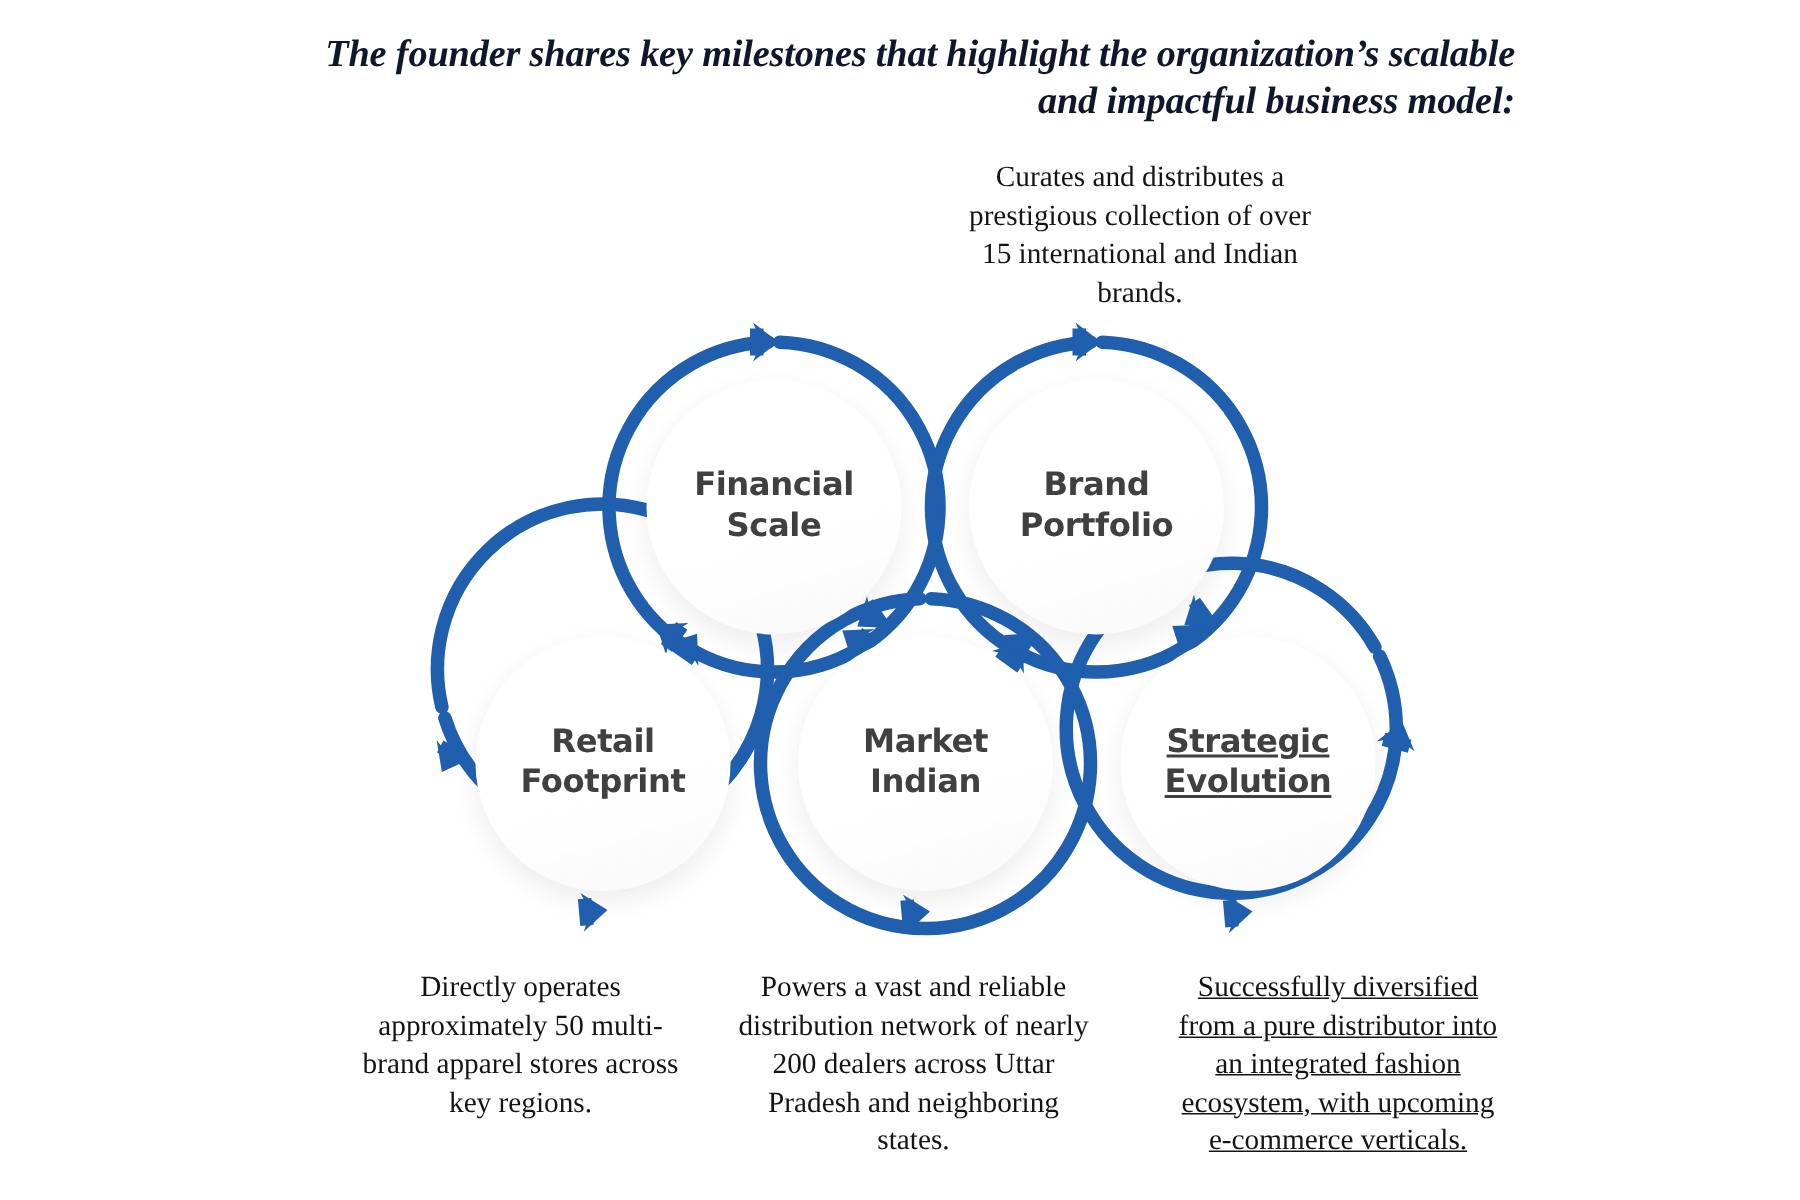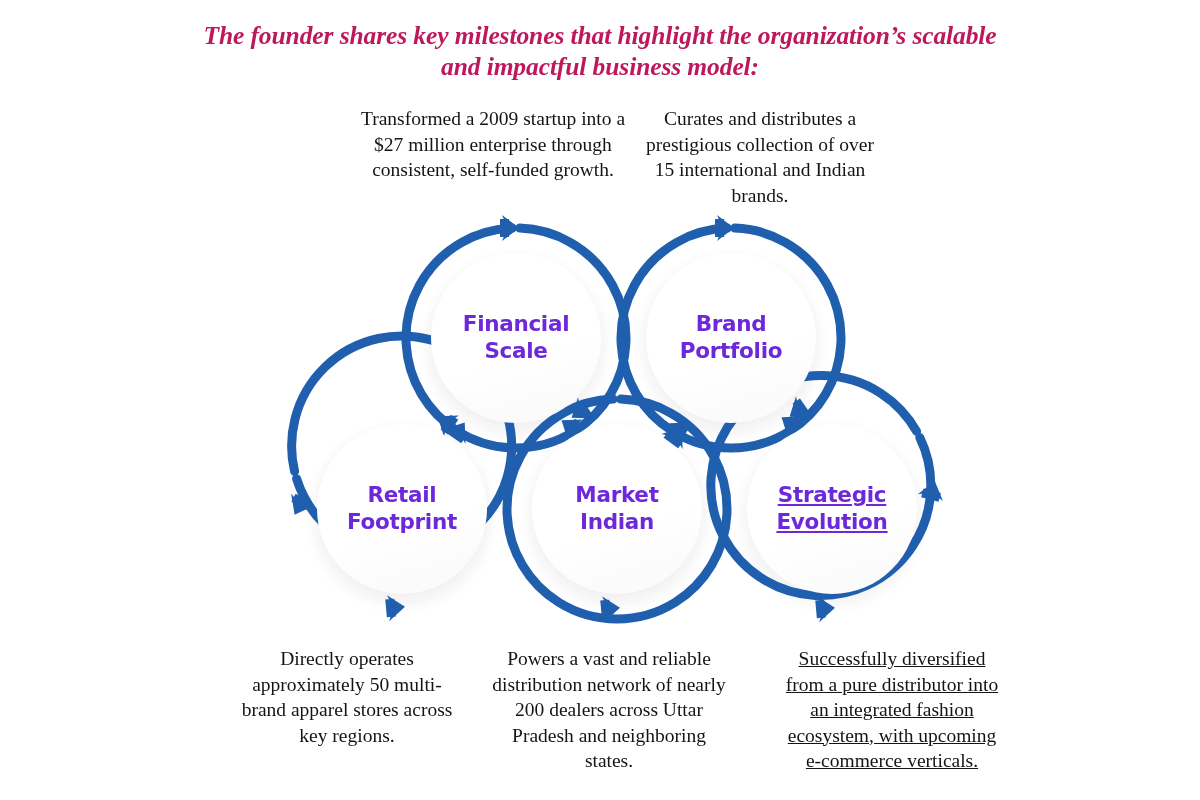--- a/index.html
+++ b/index.html
@@ -16,28 +16,28 @@
     font-family: "Liberation Serif", "DejaVu Serif", serif;
     color: #111111;
   }
 
   
   #title {
     position: absolute;
     left: 190px;
     top: 20px;
     width: 820px;
-    text-align: center;
+    text-align: right;
     font-family: "Liberation Serif", "DejaVu Serif", serif;
     font-style: italic;
     font-weight: bold;
     font-size: 25.5px;
     line-height: 31px;
     letter-spacing: -0.1px;
-    color: #be185d;
+    color: #0f172a;
   }
 
   
   #stage {
     position: absolute;
     left: 0;
     top: 0;
     width: 1200px;
     height: 800px;
   }
@@ -54,21 +54,21 @@
   .node-label {
     position: absolute;
     width: 170px;
     margin-left: -85px;
     text-align: center;
     font-family: "DejaVu Sans", "Liberation Sans", sans-serif;
     font-weight: bold;
     font-size: 21.5px;
     line-height: 27px;
     letter-spacing: -0.3px;
-    color: #6d28d9;
+    color: #404040;
     pointer-events: none;
   }
   .node-label span { display: block; }
 
   
   .callout {
     position: absolute;
     text-align: center;
     font-family: "Liberation Serif", "DejaVu Serif", serif;
     font-size: 19.5px;
@@ -238,21 +238,20 @@
   <div class="node-label" style="left:617px; top:481px;">
     <span>Market</span>
     <span>Indian</span>
   </div>
 
   <div class="node-label" style="left:832px; top:481px;text-decoration:underline;">
     <span>Strategic</span>
     <span>Evolution</span>
   </div>
 
-  <div class="callout" style="left:348px; top:106px; width:290px;">Transformed a 2009 startup into a $27 million enterprise through consistent, self-funded growth.</div>
 
   <div class="callout" style="left:635px; top:106px; width:250px;">Curates and distributes a prestigious collection of over 15 international and Indian brands.</div>
 
   <div class="callout" style="left:232px; top:646px; width:230px;">Directly operates approximately 50 multi-brand apparel stores across key regions.</div>
 
   <div class="callout" style="left:490px; top:646px; width:238px;">Powers a vast and reliable distribution network of nearly 200 dealers across Uttar Pradesh and neighboring states.</div>
 
   <div class="callout" style="left:778px; top:646px; width:228px;text-decoration:underline;">Successfully diversified from a pure distributor into an integrated fashion ecosystem, with upcoming e-commerce verticals.</div>
 
 </div>

